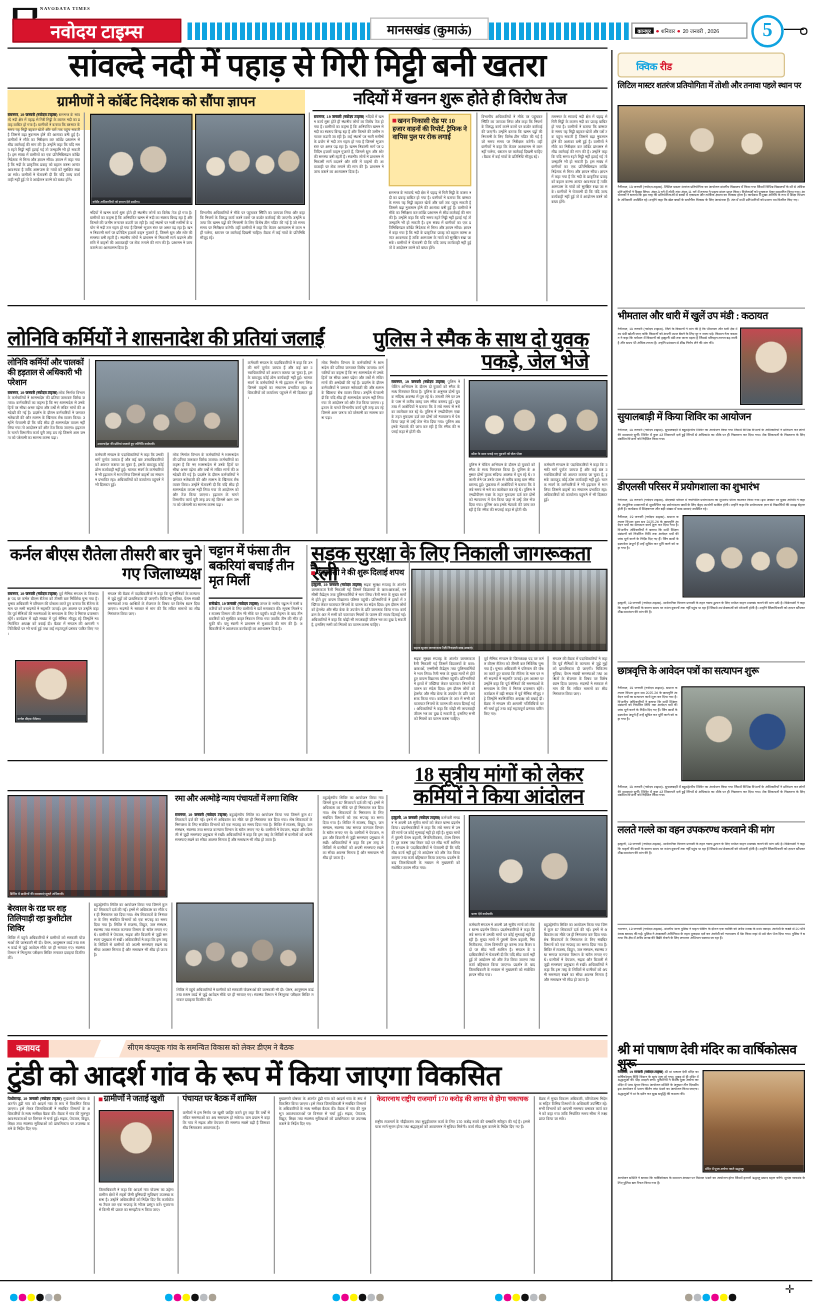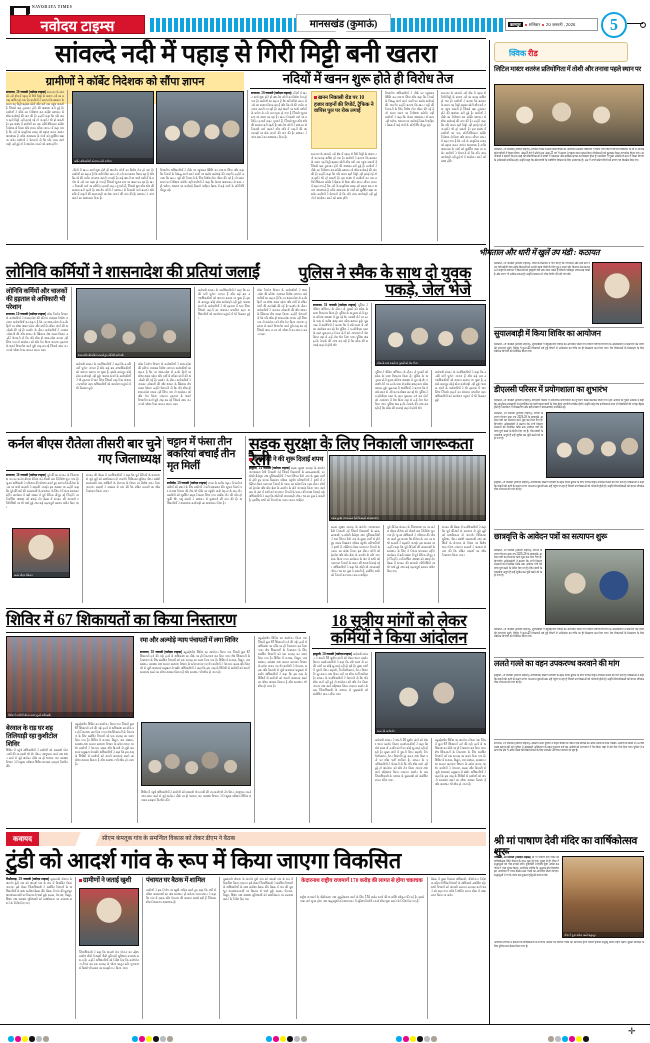--- a/index.html
+++ b/index.html
@@ -240,21 +240,21 @@
       <span class="r">रीड</span>
     </div>
   </div>
   <div class="hl hl-6" style="position:absolute;left:494px;top:64px;width:150px;line-height:9px;">लिटिल मास्टर शतरंज प्रतियोगिता में तोशी और तनावा पहले स्थान पर</div>
   <div class="photo ph-chess boxed" style="position:absolute;left:494px;top:84px;width:150px;height:62px;"></div>
   <div style="position:absolute;left:494px;top:148px;width:150px;height:95px;">
     <div class="body-copy tiny">नैनीताल, 19 जनवरी (नवोदय टाइम्स)- लिटिल मास्टर शतरंज प्रतियोगिता का आयोजन स्थानीय विद्यालय में किया गया जिसमें विभिन्न विद्यालयों के सौ से अधिक प्रतिभागियों ने हिस्सा लिया। अंडर-9 वर्ग में तोशी तथा अंडर-11 वर्ग में तनावा ने पहला स्थान प्राप्त किया। विजेताओं को पुरस्कार देकर सम्मानित किया गया। आयोजकों ने बताया कि इस तरह की प्रतियोगिताओं से बच्चों में एकाग्रता और तार्किक क्षमता का विकास होता है। कार्यक्रम में मुख्य अतिथि के रूप में शिक्षा विभाग के अधिकारी उपस्थित रहे। उन्होंने कहा कि खेल बच्चों के सर्वांगीण विकास के लिए आवश्यक हैं। अंत में सभी प्रतिभागियों को प्रमाण पत्र वितरित किए गए।</div>
   </div>
   <div class="h-sep" style="left:494px;top:246px;width:150px;"></div>
 
-  <div class="hl hl-5" style="position:absolute;left:479px;top:249px;width:150px;font-style:italic;">भीमताल और धारी में खुलें उप मंडी : कठायत</div>
+  <div class="hl hl-5" style="position:absolute;left:494px;top:249px;width:150px;">भीमताल और धारी में खुलें उप मंडी : कठायत</div>
   <div class="photo ph-portrait boxed" style="position:absolute;left:592px;top:262px;width:50px;height:62px;"></div>
   <div style="position:absolute;left:494px;top:262px;width:96px;height:62px;">
     <div class="body-copy tiny">नैनीताल, 19 जनवरी (नवोदय टाइम्स)- जिले के किसानों ने मांग की है कि भीमताल और धारी क्षेत्र में उप मंडी खोली जाए ताकि किसानों को अपनी उपज बेचने के लिए दूर न जाना पड़े। किसान नेता कठायत ने कहा कि वर्तमान में किसानों को हल्द्वानी मंडी तक जाना पड़ता है जिससे परिवहन लागत बढ़ जाती है और समय भी अधिक लगता है। उन्होंने प्रशासन से शीघ्र निर्णय लेने की मांग की।</div>
   </div>
   <div class="h-sep" style="left:494px;top:327px;width:150px;"></div>
 
   <div class="hl hl-5" style="position:absolute;left:494px;top:330px;width:150px;">सुयालबाड़ी में किया शिविर का आयोजन</div>
   <div style="position:absolute;left:494px;top:343px;width:150px;height:38px;">
     <div class="body-copy tiny">नैनीताल, 19 जनवरी (नवोदय टाइम्स)- सुयालबाड़ी में बहुउद्देश्यीय शिविर का आयोजन किया गया जिसमें विभिन्न विभागों के अधिकारियों ने प्रतिभाग कर लोगों की समस्याएं सुनीं। शिविर में कुल 43 शिकायतें दर्ज हुईं जिनमें से अधिकांश का मौके पर ही निस्तारण कर दिया गया। शेष शिकायतों के निस्तारण के लिए संबंधित विभागों को निर्देशित किया गया।</div>
   </div>
@@ -391,21 +391,20 @@
   <div style="position:absolute;left:387px;top:525px;width:48px;height:78px;">
     <div class="body-copy">पूर्व सैनिक संगठन के जिलाध्यक्ष पद पर कर्नल बीएस रौतेला को तीसरी बार निर्विरोध चुना गया है। चुनाव अधिकारी ने परिणाम की घोषणा करते हुए बताया कि रौतेला के नाम पर सभी सदस्यों ने सहमति जताई। इस अवसर पर उन्होंने कहा कि पूर्व सैनिकों की समस्याओं के समाधान के लिए वे निरंतर प्रयासरत रहेंगे। कार्यक्रम में बड़ी संख्या में पूर्व सैनिक मौजूद रहे जिन्होंने नवनिर्वाचित अध्यक्ष को बधाई दी। बैठक में संगठन की आगामी गतिविधियों पर भी चर्चा हुई तथा कई महत्वपूर्ण प्रस्ताव पारित किए गए।</div>
   </div>
   <div class="v-sep" style="left:438px;top:525px;height:78px;"></div>
   <div style="position:absolute;left:442px;top:525px;width:44px;height:78px;">
     <div class="body-copy">संगठन की बैठक में पदाधिकारियों ने कहा कि पूर्व सैनिकों के कल्याण से जुड़े मुद्दों को प्राथमिकता दी जाएगी। चिकित्सा सुविधा, पेंशन संबंधी समस्याओं तथा आश्रितों के रोजगार के विषय पर विशेष ध्यान दिया जाएगा। सदस्यों ने सरकार से मांग की कि लंबित मामलों का शीघ्र निस्तारण किया जाए।</div>
   </div>
 
   <div style="position:absolute;left:6px;top:608px;width:480px;height:1px;background:#111;"></div>
 
-  <div class="hl hl-2" style="position:absolute;left:6px;top:612px;width:300px;">शिविर में 67 शिकायतों का किया निस्तारण</div>
   <div class="hl hl-2" style="position:absolute;left:312px;top:612px;width:174px;text-align:center;line-height:17px;">18 सूत्रीय मांगों को लेकर कर्मियों ने किया आंदोलन</div>
   <div style="position:absolute;left:6px;top:632px;width:300px;height:0.5px;background:#111;"></div>
   <div style="position:absolute;left:312px;top:648px;width:174px;height:0.5px;background:#111;"></div>
 
   <div class="hl hl-6" style="position:absolute;left:140px;top:636px;width:110px;line-height:8px;">रमा और अल्मोड़े न्याय पंचायतों में लगा शिविर</div>
   <div class="photo ph-market boxed" style="position:absolute;left:6px;top:636px;width:128px;height:82px;">
     <div class="cap">शिविर में ग्रामीणों की समस्याएं सुनते अधिकारी।</div>
   </div>
   <div style="position:absolute;left:140px;top:650px;width:110px;height:68px;">
     <div class="body-copy"><span class="dateline">रामनगर, 19 जनवरी (नवोदय टाइम्स)</span> <span>बहुउद्देश्यीय शिविर का आयोजन किया गया जिसमें कुल 67 शिकायतें दर्ज की गईं। इनमें से अधिकांश का मौके पर ही निस्तारण कर दिया गया। शेष शिकायतों के निस्तारण के लिए संबंधित विभागों को एक सप्ताह का समय दिया गया है। शिविर में राजस्व, विद्युत, जल संस्थान, स्वास्थ्य तथा समाज कल्याण विभाग के स्टॉल लगाए गए थे। ग्रामीणों ने पेयजल, सड़क और बिजली से जुड़ी समस्याएं प्रमुखता से रखीं। अधिकारियों ने कहा कि इस तरह के शिविरों से ग्रामीणों को अपनी समस्याएं रखने का सीधा अवसर मिलता है और समाधान भी शीघ्र हो जाता है।</span></div>

